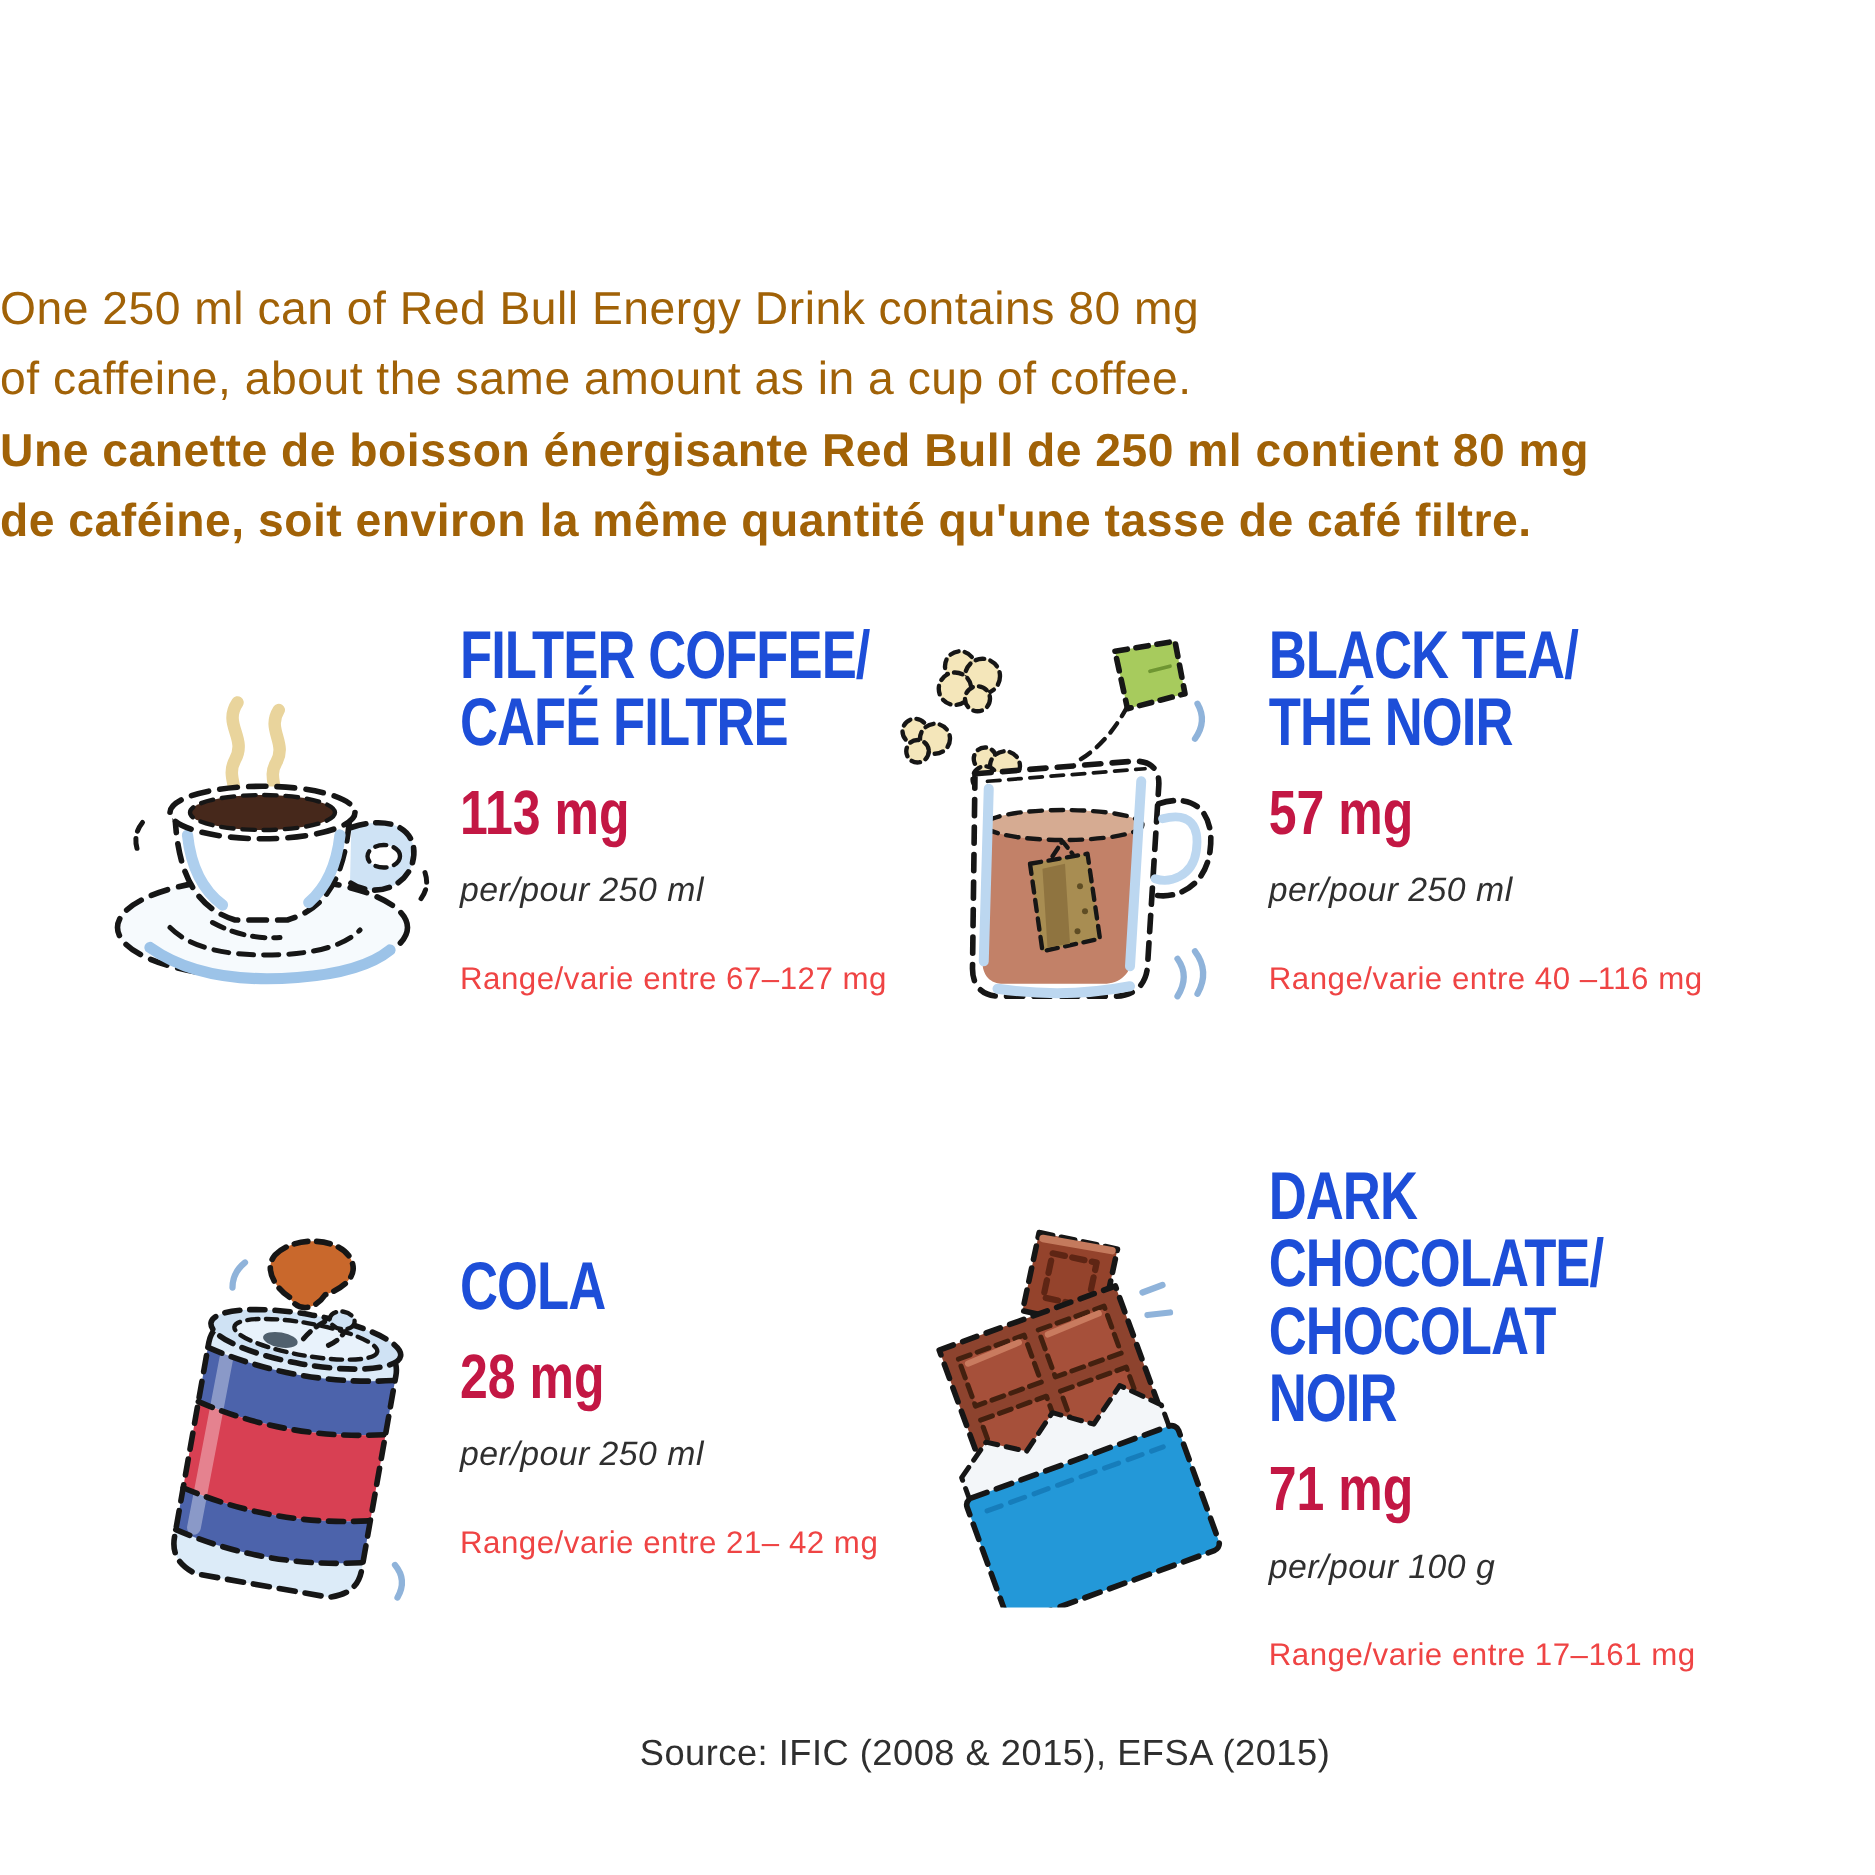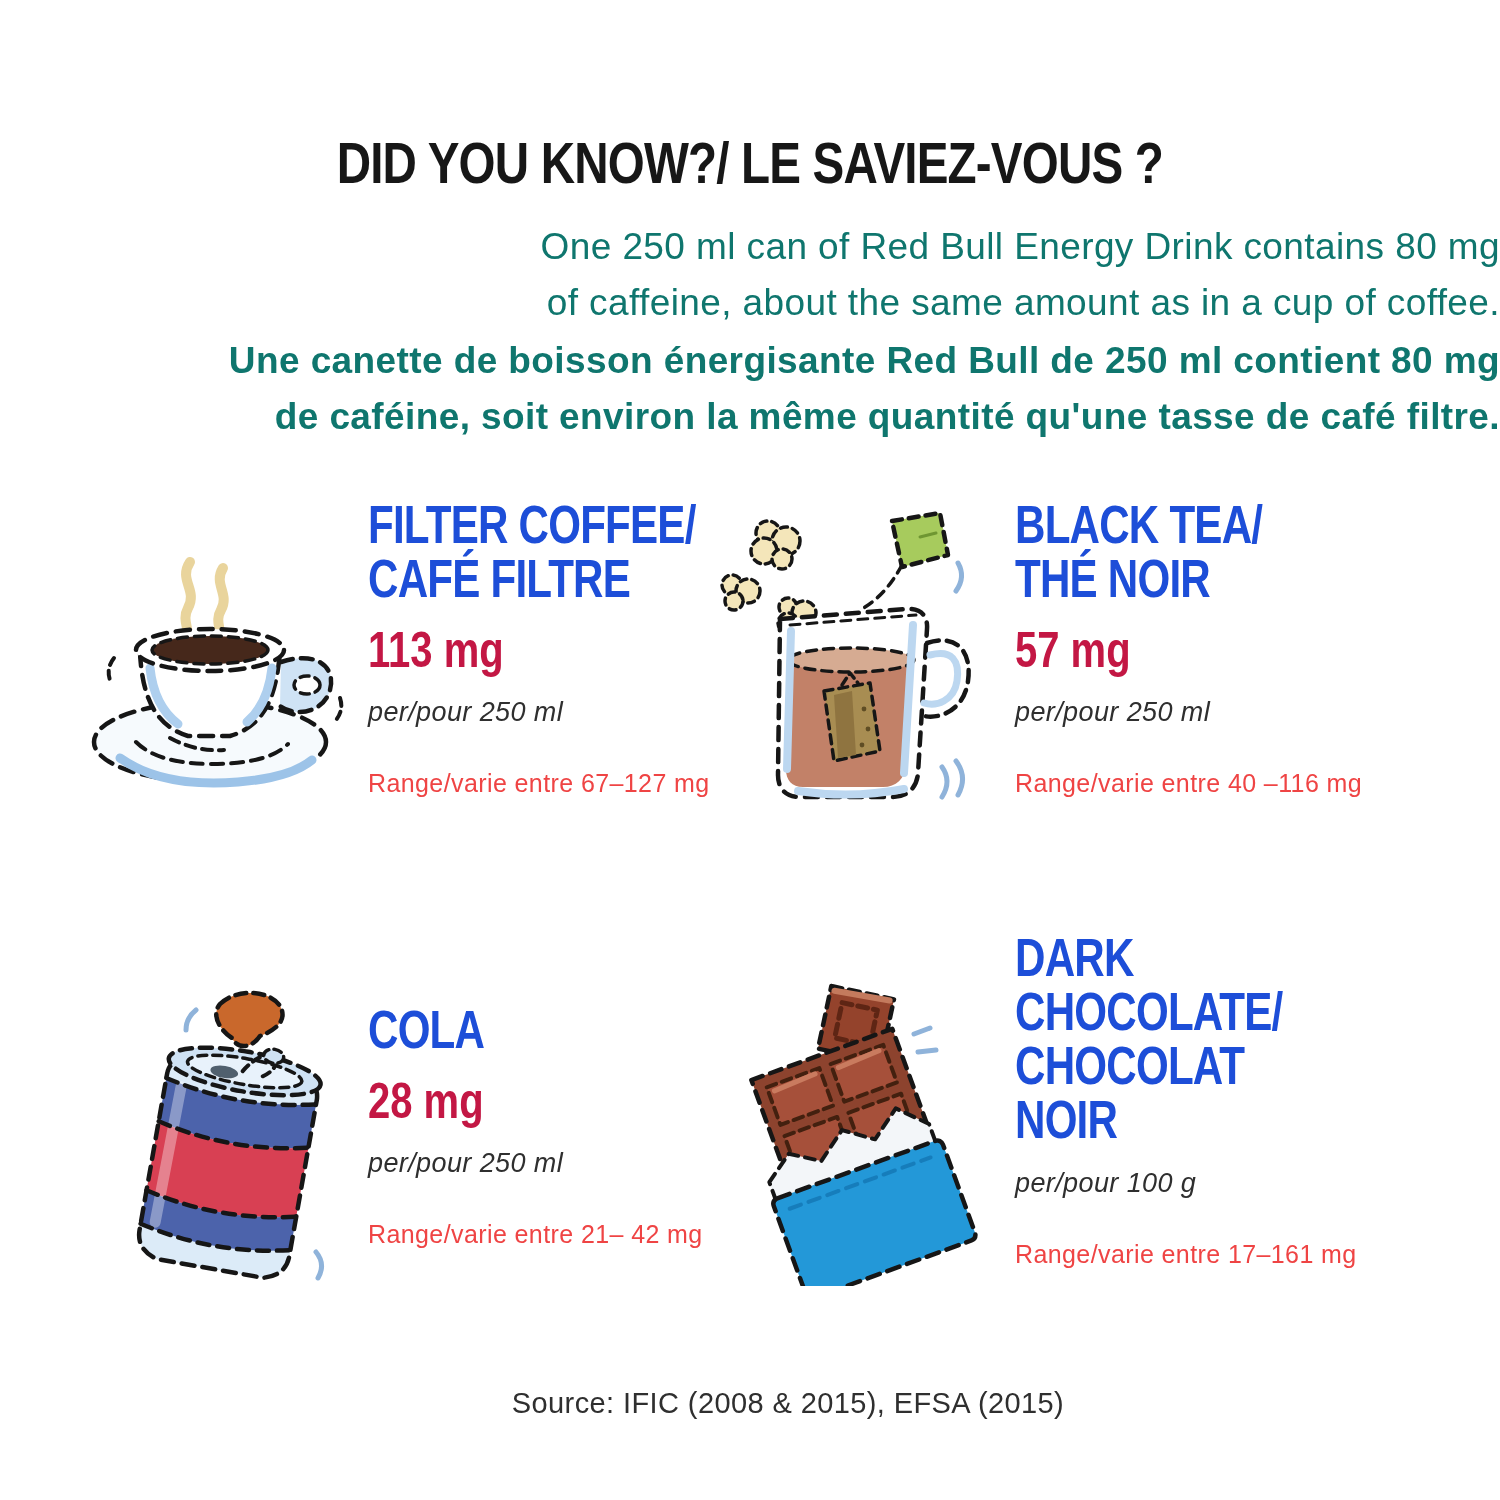--- a/index.html
+++ b/index.html
@@ -4,22 +4,22 @@
 <style>
   html,body{margin:0;padding:0;background:#ffffff;}
   body{width:1500px;height:1500px;font-family:"Liberation Sans",sans-serif;}
   .canvas{position:relative;width:1500px;height:1500px;background:#ffffff;overflow:hidden;}
 
   .title{position:absolute;top:94px;left:0;width:1500px;text-align:center;
          font-weight:700;font-size:58px;line-height:60px;color:#171717;}
   .title .cond{display:inline-block;transform:scaleX(0.82);transform-origin:50% 50%;
          letter-spacing:-1px;white-space:pre;}
 
-  .intro{position:absolute;left:0;width:1500px;text-align:right;font-size:37px;
-         line-height:56px;color:#0f766e;white-space:pre-line;letter-spacing:0.4px;}
+  .intro{position:absolute;left:0;width:1500px;text-align:left;font-size:37px;
+         line-height:56px;color:#a16207;white-space:pre-line;letter-spacing:0.4px;}
   .intro.en{top:182px;}
   .intro.fr{top:296px;font-weight:bold;}
 
   .item-text{position:absolute;width:420px;}
   .item-title{margin:0 0 22px 0;font-weight:700;font-size:54px;line-height:54px;color:#1d4ed8;}
   .item-title .cond{display:inline-block;transform:scaleX(0.78);transform-origin:0 50%;
          letter-spacing:-1px;white-space:pre-line;}
   .item-amount{margin:0 0 24px 0;font-weight:700;font-size:50px;line-height:46px;color:#c31744;}
   .item-amount .cond{display:inline-block;transform:scaleX(0.8);transform-origin:0 50%;}
   .item-per{margin:0 0 42px 0;font-size:27px;line-height:30px;color:#2f2f2f;letter-spacing:0.4px;font-style:italic;}
@@ -37,21 +37,20 @@
   .text-choc{left:1015px;top:930px;}
 
   .source{position:absolute;top:1382px;left:0;width:1500px;text-align:center;
           font-size:29px;line-height:42px;color:#2f2f2f;letter-spacing:0.4px;padding-left:38px;}
 </style>
 </head>
 <body>
 
 <div class="canvas">
 
-  <h1 class="title"><span class="cond">DID YOU KNOW?/ LE SAVIEZ-VOUS ?</span></h1>
 
   <p class="intro en">One 250 ml can of Red Bull Energy Drink contains 80 mg
 of caffeine, about the same amount as in a cup of coffee.</p>
   <p class="intro fr">Une canette de boisson énergisante Red Bull de 250 ml contient 80 mg
 de caféine, soit environ la même quantité qu'une tasse de café filtre.</p>
 
   <svg class="icon icon-coffee" width="270" height="260" viewBox="0 0 270 260">
     <g fill="none" stroke="#161616" stroke-width="4.5" stroke-linecap="round" stroke-linejoin="round">
       <path d="M112,16 c-12,18 8,28 -2,46 c-7,13 3,22 -1,34" stroke="#e9d49c" stroke-width="10"></path>
       <path d="M145,22 c-10,16 7,26 -2,42 c-7,12 2,20 -2,32" stroke="#e9d49c" stroke-width="10"></path>
@@ -179,19 +178,20 @@
   <section class="item-text text-cola">
     <h2 class="item-title"><span class="cond">COLA</span></h2>
     <div class="item-amount"><span class="cond">28 mg</span></div>
     <div class="item-per">per/pour 250 ml</div>
     <div class="item-range">Range/varie entre 21– 42 mg</div>
   </section>
 
   <section class="item-text text-choc">
     <h2 class="item-title"><span class="cond">DARK CHOCOLATE/
 CHOCOLAT NOIR</span></h2>
+    <div class="item-amount"><span class="cond">71 mg</span></div>
     <div class="item-per">per/pour 100 g</div>
     <div class="item-range">Range/varie entre 17–161 mg</div>
   </section>
 
   <div class="source">Source: IFIC (2008 &amp; 2015), EFSA (2015)</div>
 
 </div>
 
 </body></html>

